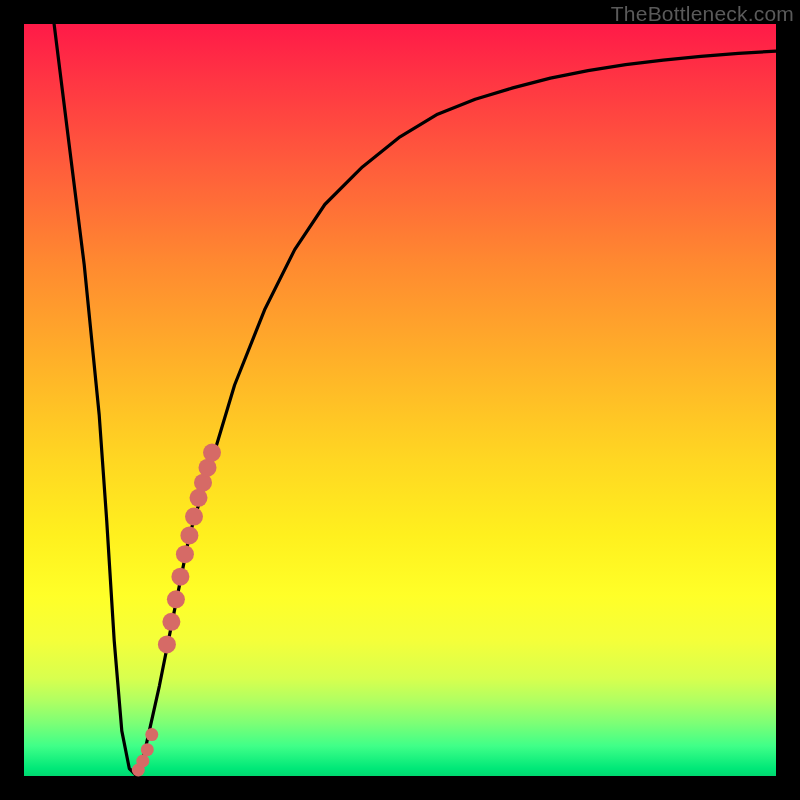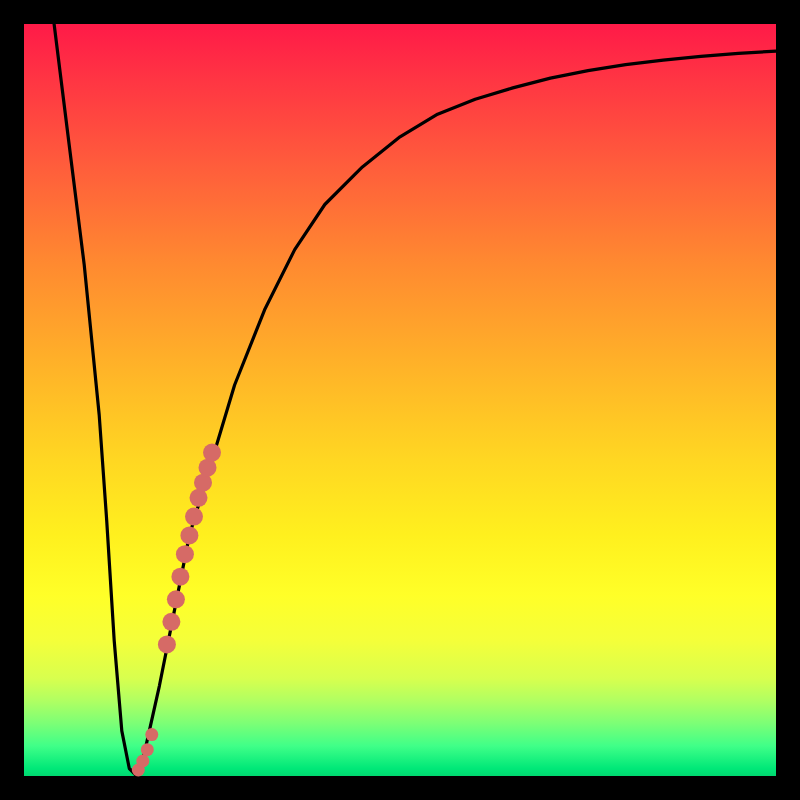--- a/index.html
+++ b/index.html
@@ -79,13 +79,14 @@
           <circle cx="179.0" cy="458.7" r="9" fill="#d66a66"></circle>
           <circle cx="183.5" cy="443.7" r="9" fill="#d66a66"></circle>
           <circle cx="188.0" cy="428.6" r="9" fill="#d66a66"></circle>
           <circle cx="114.3" cy="746.0" r="6.5" fill="#d66a66"></circle>
           <circle cx="118.8" cy="737.0" r="6.5" fill="#d66a66"></circle>
           <circle cx="123.3" cy="725.7" r="6.5" fill="#d66a66"></circle>
           <circle cx="127.8" cy="710.6" r="6.5" fill="#d66a66"></circle>
         </g>
     </svg>
   </div>
+  <div class="watermark">TheBottleneck.com</div>
 </div>
 
 </body></html>

